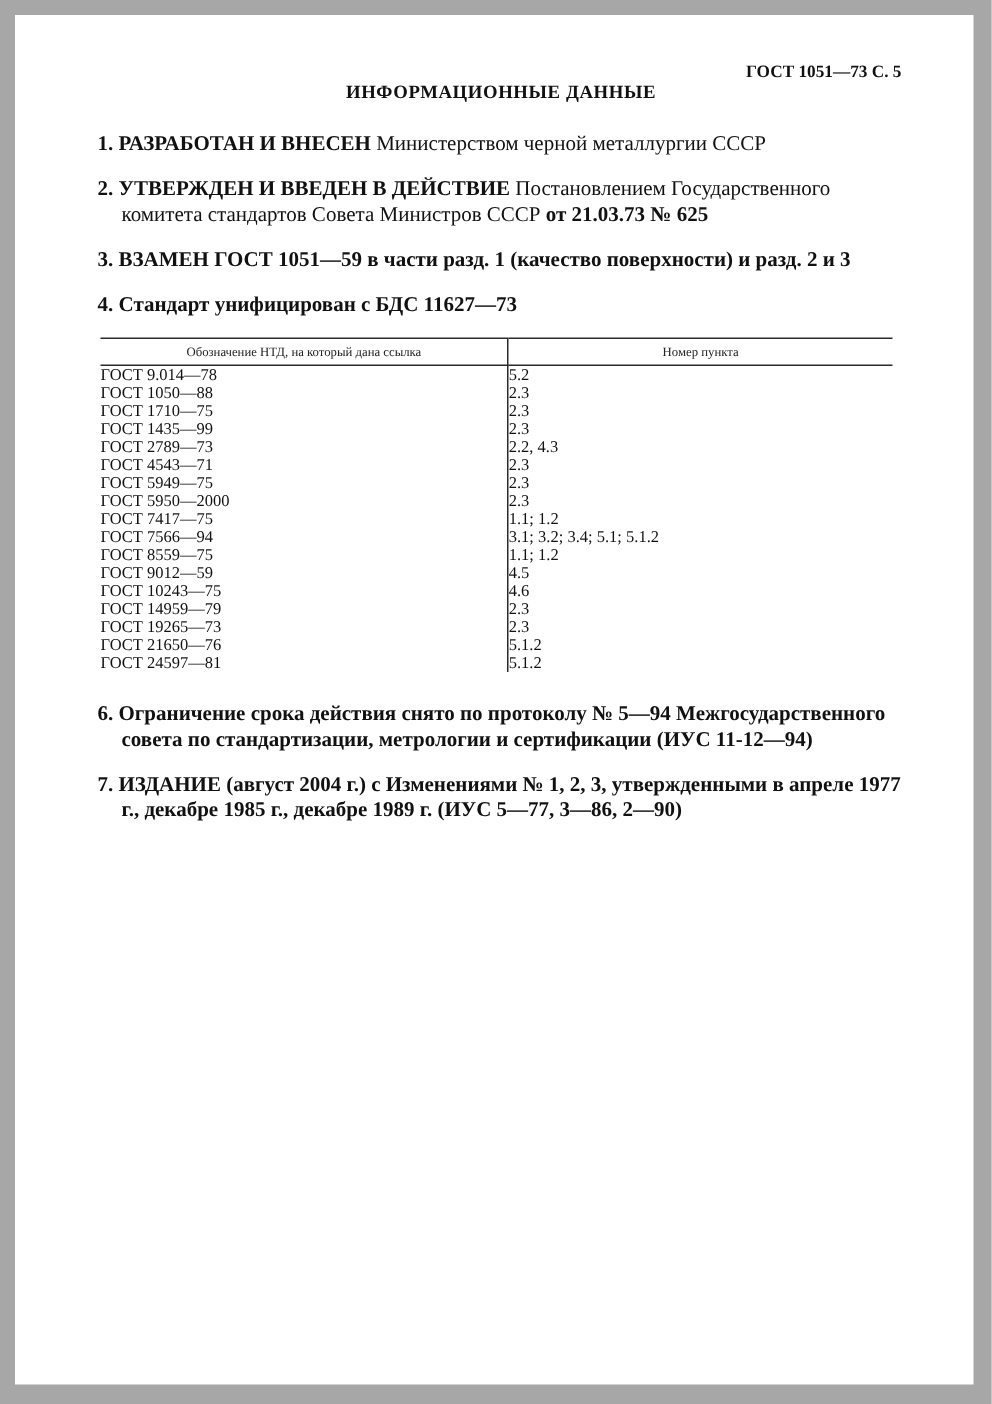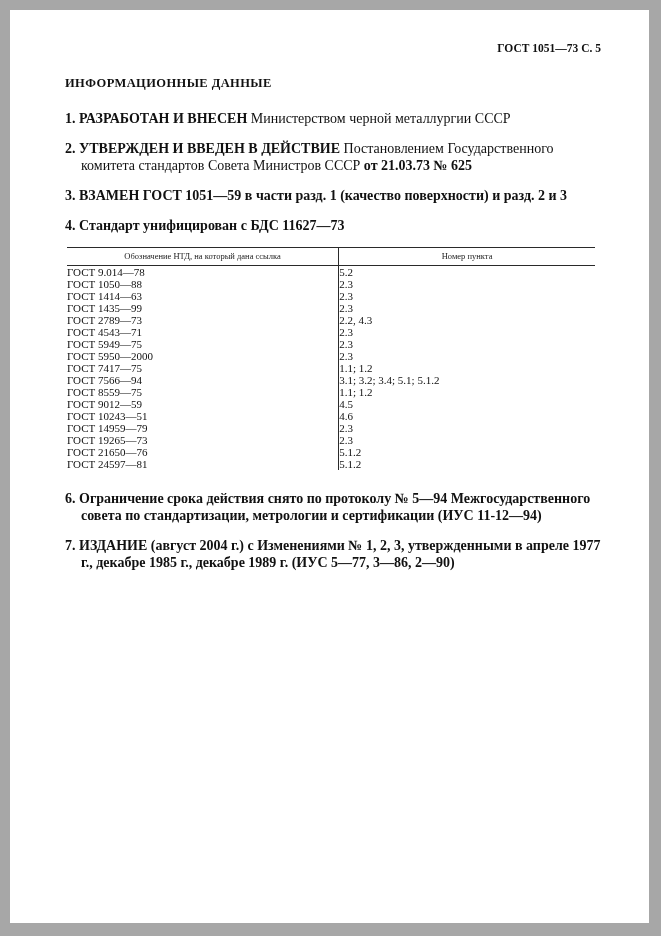--- a/index.html
+++ b/index.html
@@ -31,24 +31,25 @@
     overflow: hidden;
   }
   .doc-header {
     text-align: right;
     font-weight: bold;
     font-size: 11.5px;
     margin: 0 0 0 0;
     padding-right: 2px;
   }
   .doc-title {
+    text-align: center;
     font-weight: bold;
     font-size: 12.5px;
     letter-spacing: 0.4px;
-    margin: 22px 0 19px 0;
+    margin: 0 0 19px 0;
   }
   .item {
     font-size: 14px;
     line-height: 1.22;
     margin: 0 0 13px 0;
     padding-left: 16px;
     text-indent: -16px;
   }
   .item b { font-weight: bold; }
   .ntd-table {
@@ -124,21 +125,21 @@
       <tbody>
           <tr>
         <td class="td-ntd">ГОСТ 9.014—78</td>
         <td class="td-ref">5.2</td>
       </tr>
           <tr>
         <td class="td-ntd">ГОСТ 1050—88</td>
         <td class="td-ref">2.3</td>
       </tr>
           <tr>
-        <td class="td-ntd">ГОСТ 1414—63</td>
+        <td class="td-ntd">ГОСТ 1710—75</td>
         <td class="td-ref">2.3</td>
       </tr>
           <tr>
         <td class="td-ntd">ГОСТ 1435—99</td>
         <td class="td-ref">2.3</td>
       </tr>
           <tr>
         <td class="td-ntd">ГОСТ 2789—73</td>
         <td class="td-ref">2.2, 4.3</td>
       </tr>
@@ -164,21 +165,21 @@
       </tr>
           <tr>
         <td class="td-ntd">ГОСТ 8559—75</td>
         <td class="td-ref">1.1; 1.2</td>
       </tr>
           <tr>
         <td class="td-ntd">ГОСТ 9012—59</td>
         <td class="td-ref">4.5</td>
       </tr>
           <tr>
-        <td class="td-ntd">ГОСТ 10243—51</td>
+        <td class="td-ntd">ГОСТ 10243—75</td>
         <td class="td-ref">4.6</td>
       </tr>
           <tr>
         <td class="td-ntd">ГОСТ 14959—79</td>
         <td class="td-ref">2.3</td>
       </tr>
           <tr>
         <td class="td-ntd">ГОСТ 19265—73</td>
         <td class="td-ref">2.3</td>
       </tr>

